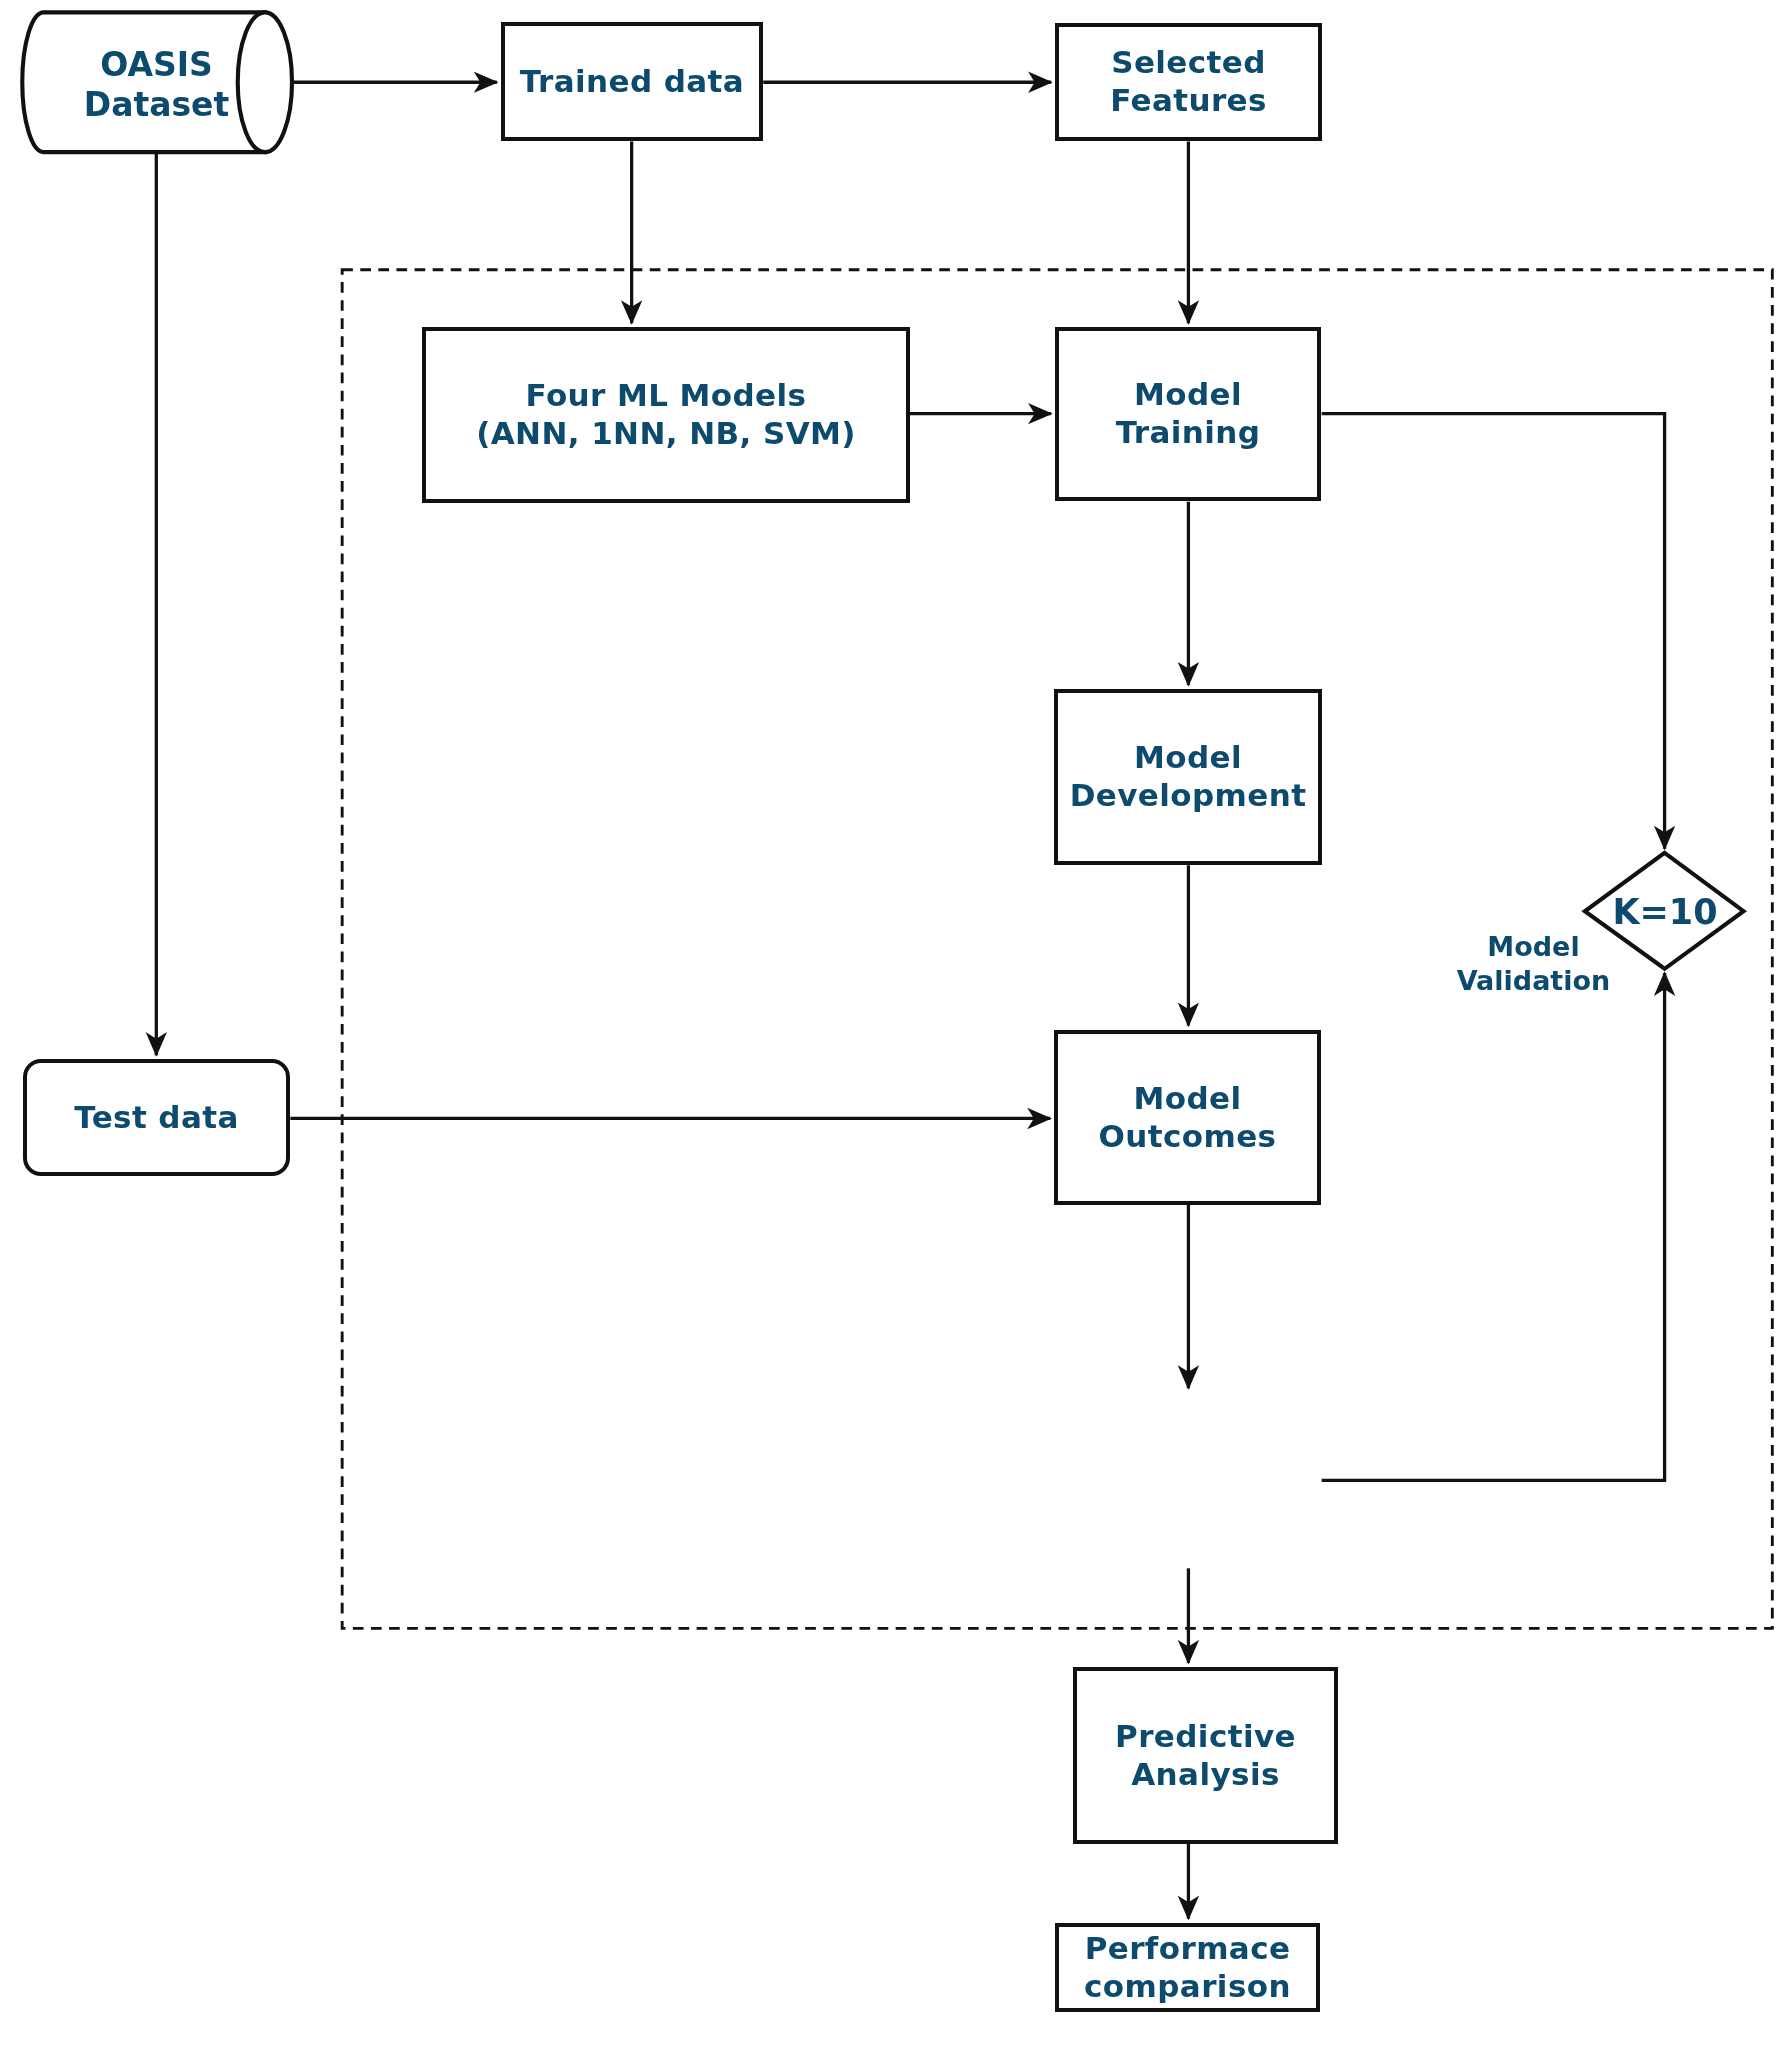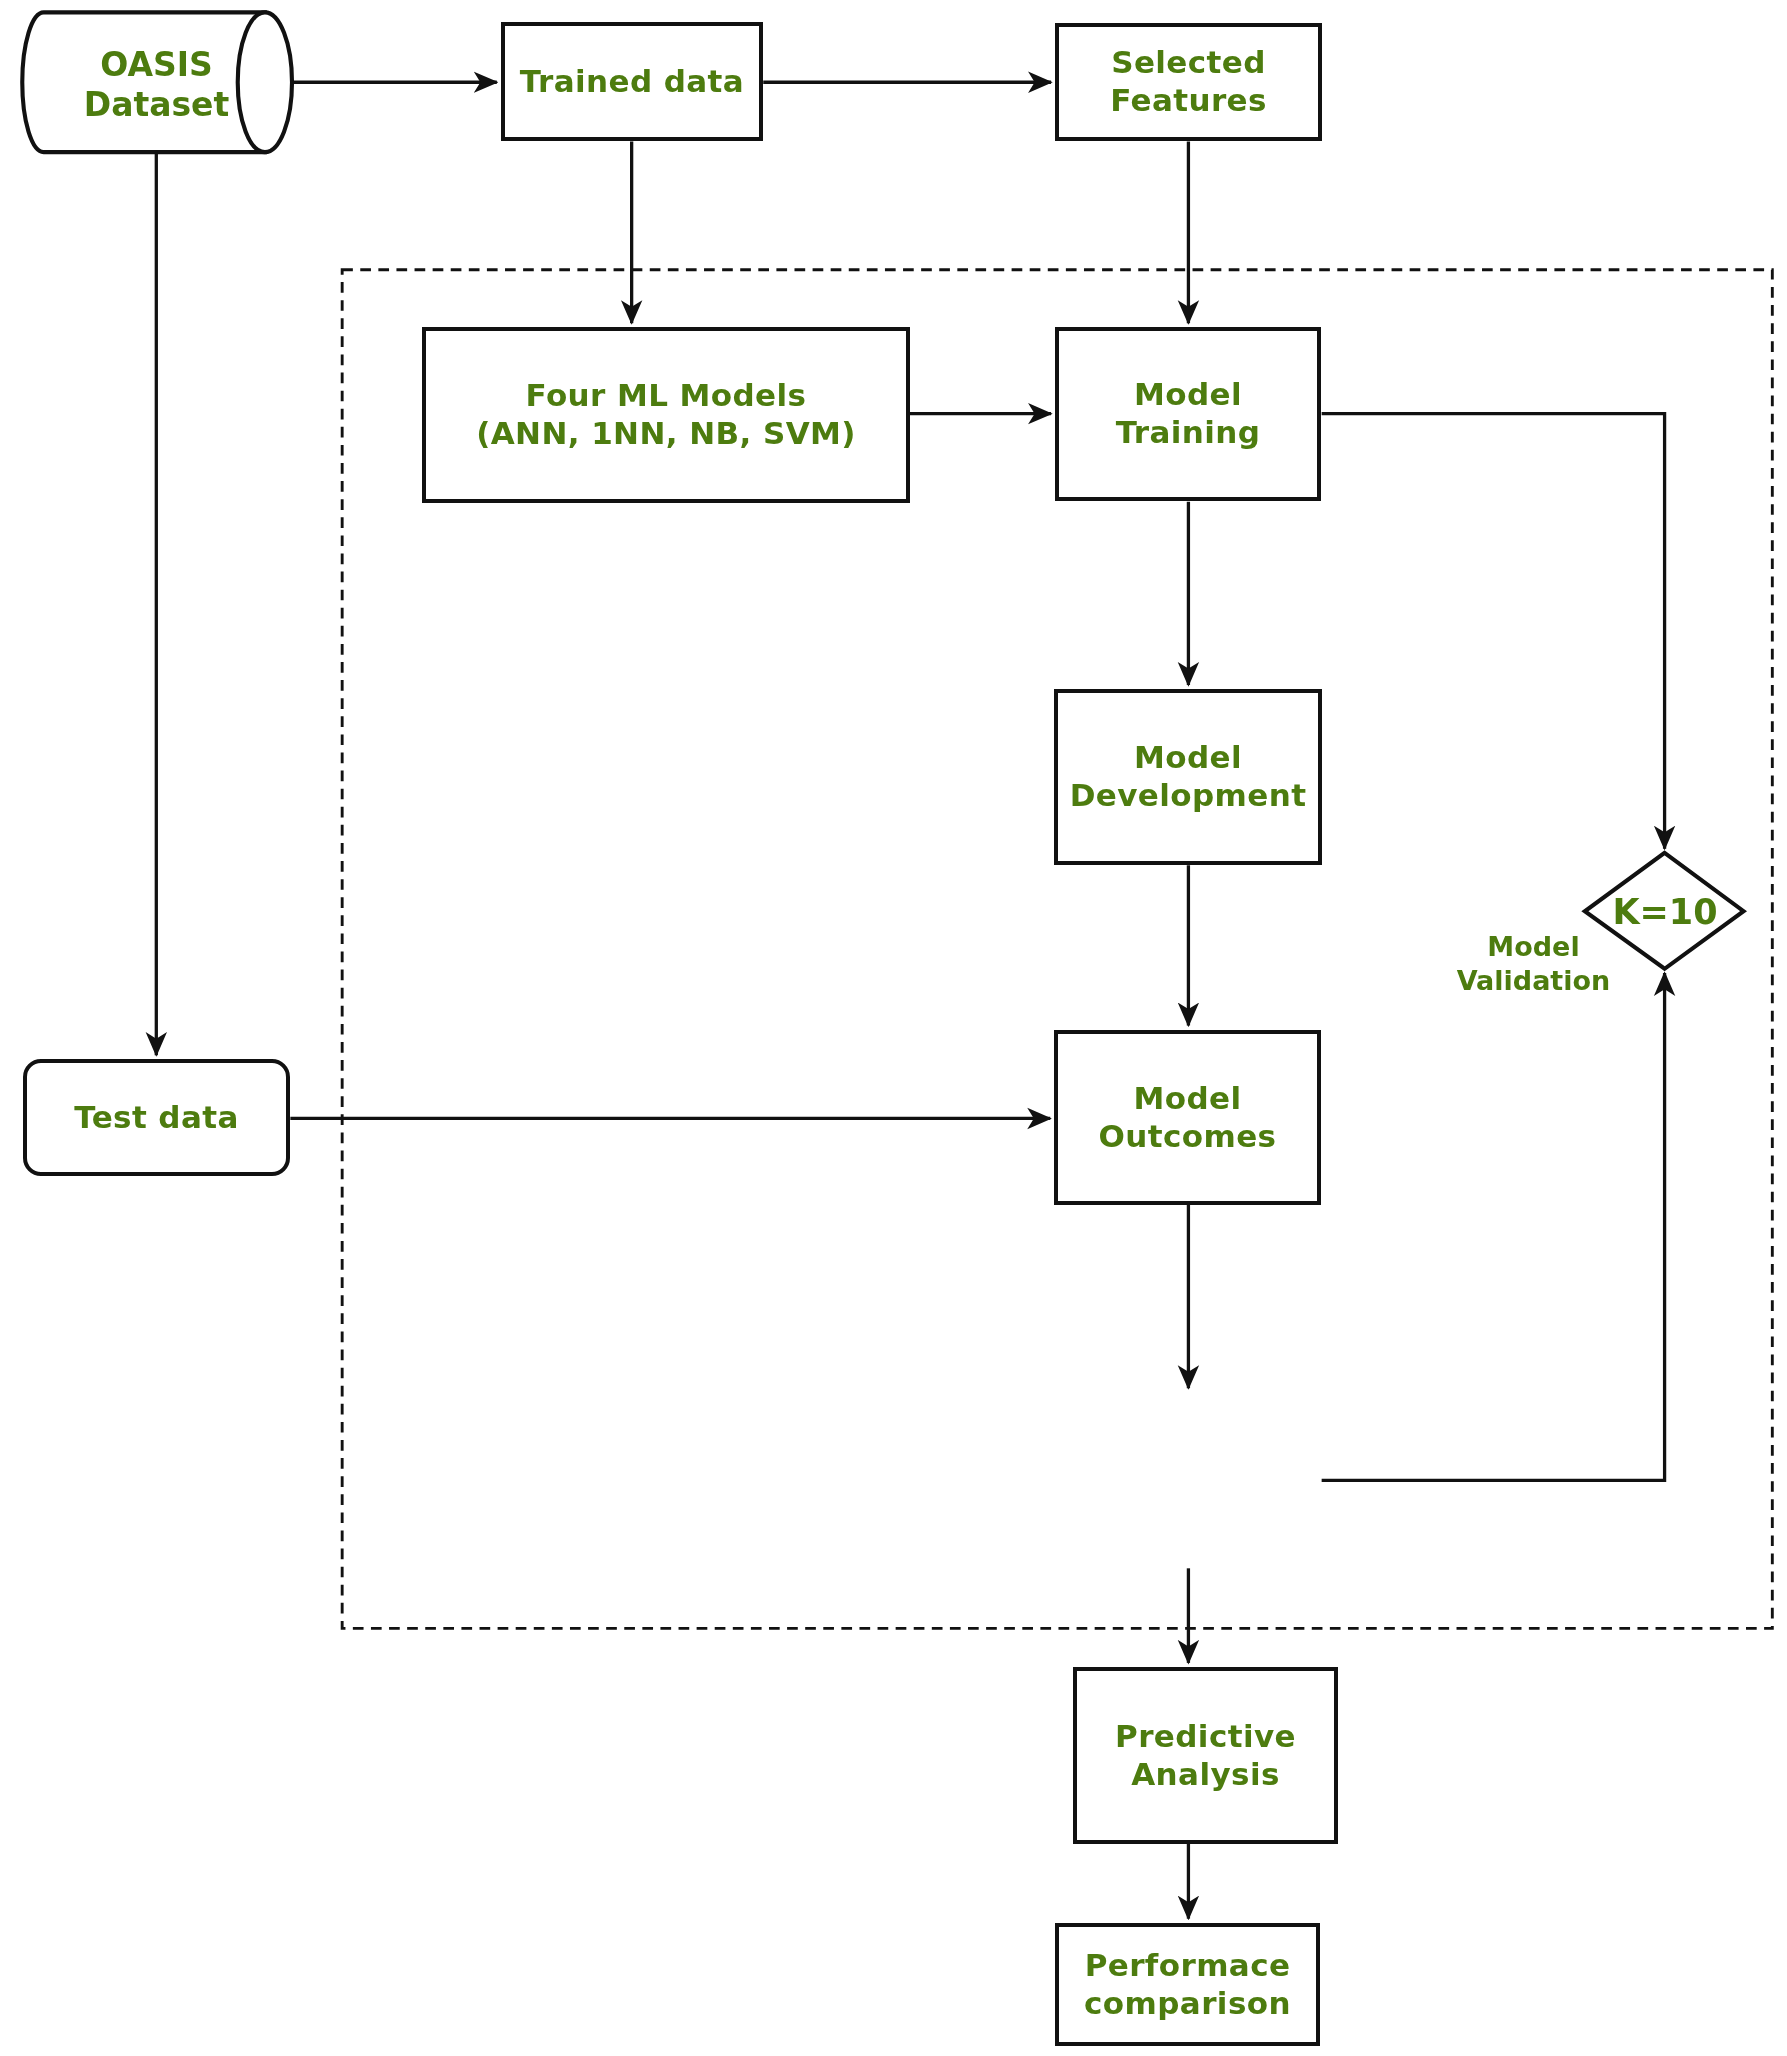--- a/index.html
+++ b/index.html
@@ -6,21 +6,21 @@
     margin: 0;
     padding: 0;
     background: #ffffff;
   }
   #canvas {
     position: relative;
     width: 1788px;
     height: 2056px;
     background: #ffffff;
     font-family: "DejaVu Sans", "Liberation Sans", sans-serif;
-    color: #4d7c0f;
+    color: #0c4a6e;
   }
   #connector-layer {
     position: absolute;
     left: 0;
     top: 0;
     width: 1788px;
     height: 2056px;
   }
   .node {
     position: absolute;
@@ -55,21 +55,21 @@
   
   #n-trained      { left: 501px;  top: 22px;   width: 262px; height: 119px; }
   #n-selected     { left: 1055px; top: 23px;   width: 267px; height: 118px; }
   #n-fourml       { left: 422px;  top: 327px;  width: 488px; height: 176px; }
   #n-training     { left: 1055px; top: 327px;  width: 266px; height: 174px; }
   #n-development  { left: 1054px; top: 689px;  width: 268px; height: 176px; }
   #n-outcomes     { left: 1054px; top: 1030px; width: 267px; height: 175px; }
   #n-test         { left: 23px;   top: 1059px; width: 267px; height: 117px; border-radius: 18px; }
   #n-hybrid       { left: 1055px; top: 1392px; width: 266px; height: 176px; }
   #n-predictive   { left: 1055px; top: 1667px; width: 265px; height: 177px; margin-left: 18px; }
-  #n-performance  { left: 1055px; top: 1923px; width: 265px; height: 123px; }
+  #n-performance  { left: 1055px; top: 1923px; width: 265px; height: 89px; }
 
   svg .shape {
     fill: #ffffff;
     stroke: #111111;
     stroke-width: 5;
   }
   svg .edge {
     fill: none;
     stroke: #111111;
     stroke-width: 4;

